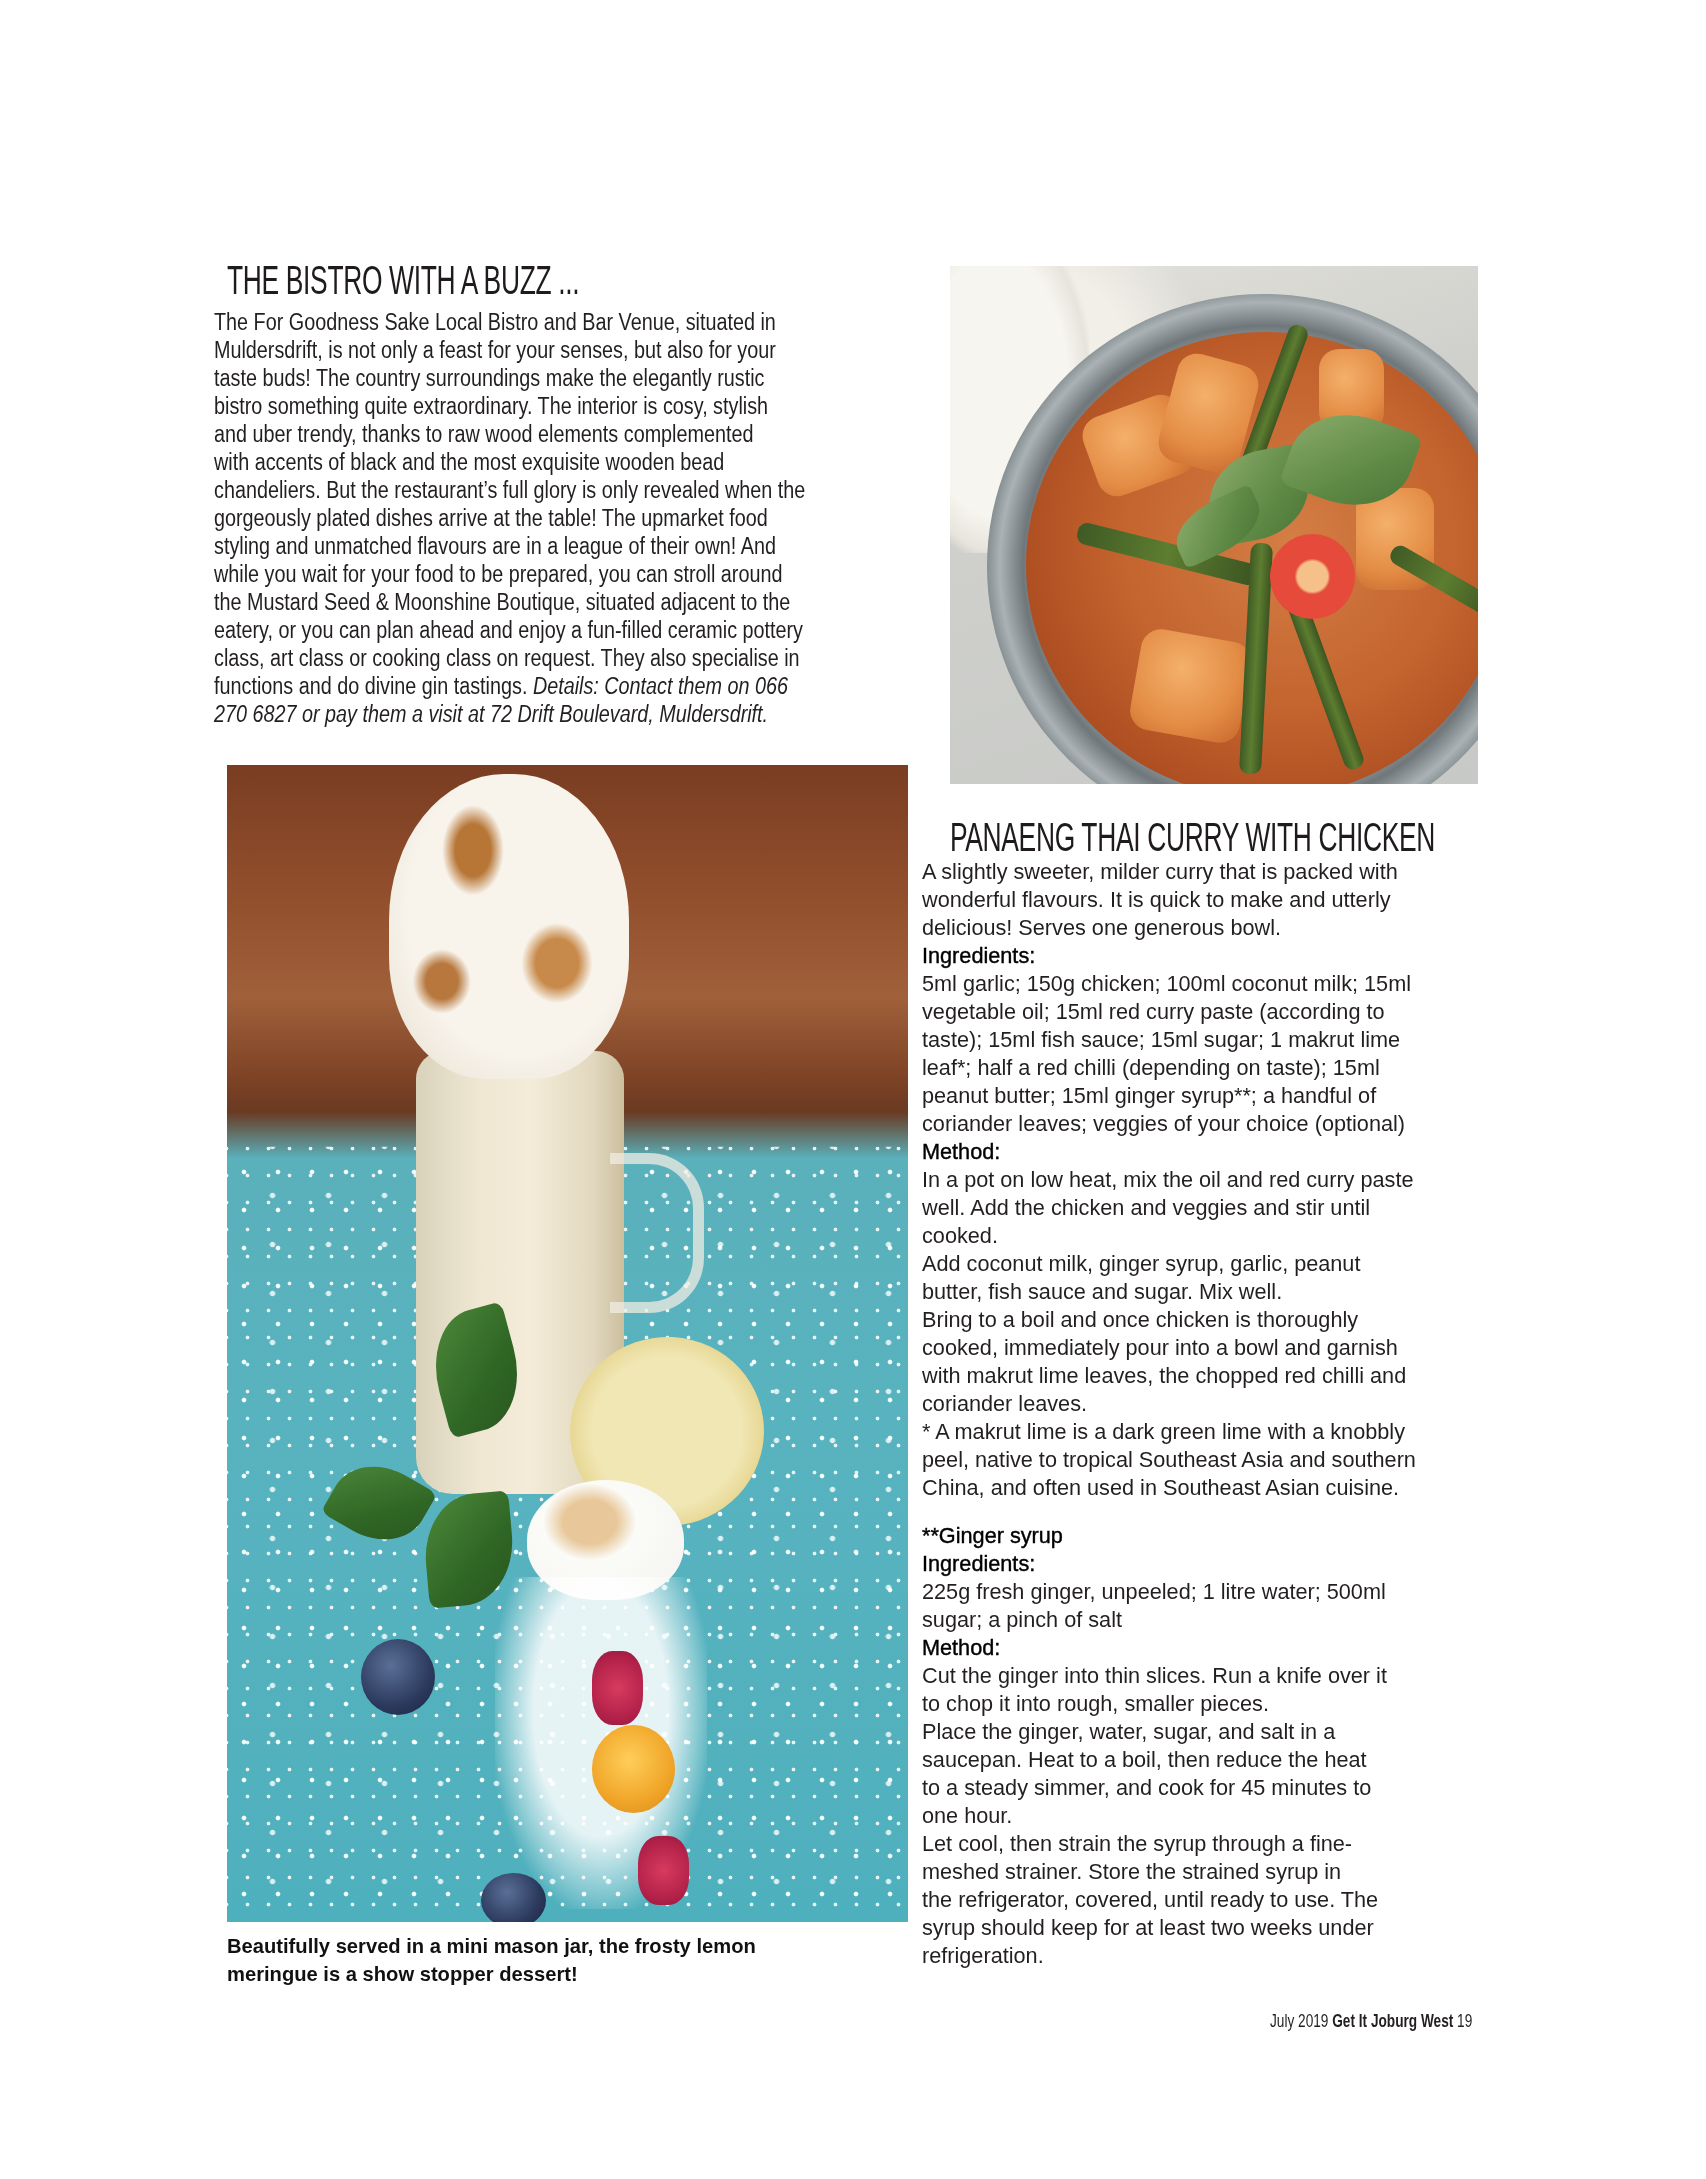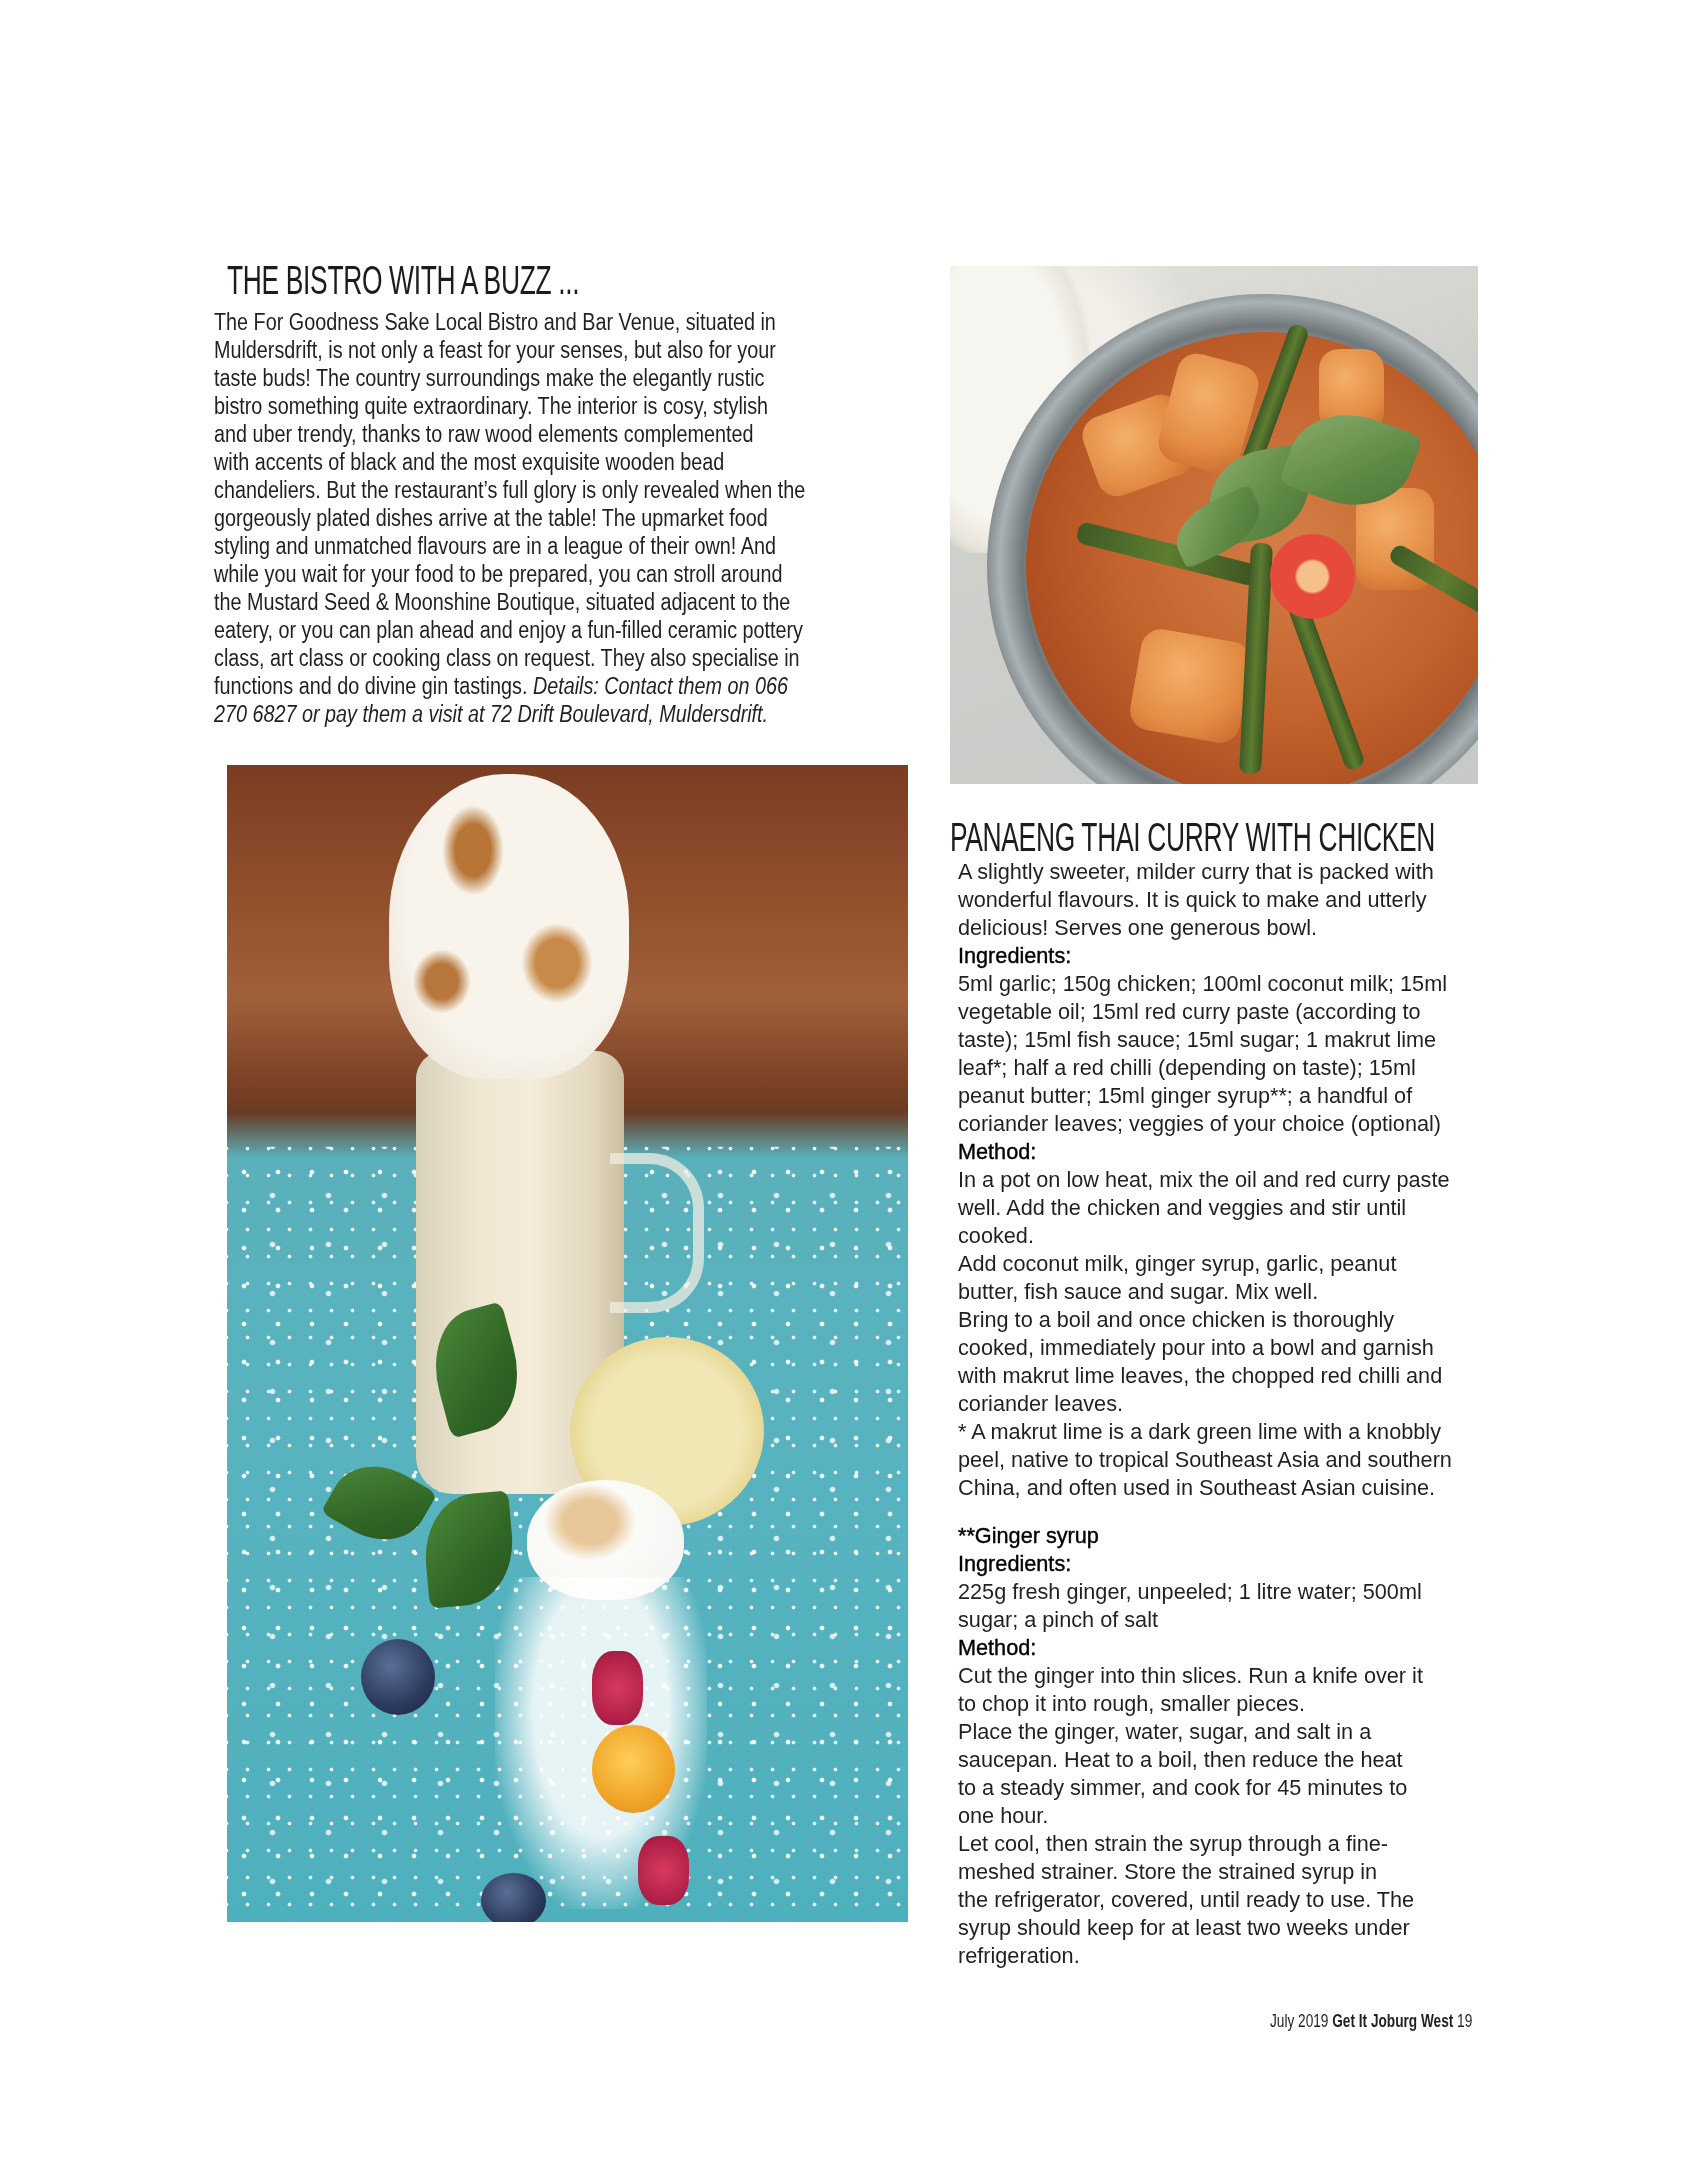--- a/index.html
+++ b/index.html
@@ -37,21 +37,21 @@
     white-space: nowrap;
     transform-origin: left top;
     transform: scaleX(0.86);
     color: #231f20;
   }
   .article-left .line em { font-style: italic; }
 
   
   .recipe {
     position: absolute;
-    left: 958px;
+    left: 922px;
     top: 858px;
     width: 554px;
   }
   .recipe .line {
     display: block;
     font-family: "Liberation Sans", sans-serif;
     font-size: 22px;
     line-height: 28px;
     white-space: nowrap;
     transform-origin: left top;
@@ -226,20 +226,24 @@
     <div class="lemon"></div>
     <div class="scoop"></div>
     <div class="sugar"></div>
     <div class="berry blue" style="left:134px; top:874px; width:74px; height:76px;"></div>
     <div class="berry rasp" style="left:365px; top:886px; width:51px; height:74px;"></div>
     <div class="berry gold" style="left:365px; top:960px; width:83px; height:88px;"></div>
     <div class="berry rasp" style="left:411px; top:1071px; width:51px; height:69px;"></div>
     <div class="berry blue" style="left:254px; top:1108px; width:65px; height:55px;"></div>
   </div>
 
+  <div class="caption">
+    <span class="line">Beautifully served in a mini mason jar, the frosty lemon</span>
+    <span class="line">meringue is a show stopper dessert!</span>
+  </div>
 
   <h2 class="heading" style="left:950px; top:815px;">PANAENG THAI CURRY WITH CHICKEN</h2>
 
   <div class="recipe">
     <span class="line">A slightly sweeter, milder curry that is packed with</span>
     <span class="line">wonderful flavours. It is quick to make and utterly</span>
     <span class="line">delicious! Serves one generous bowl.</span>
 
     <span class="line label">Ingredients:</span>
     <span class="line">5ml garlic; 150g chicken; 100ml coconut milk; 15ml</span>

